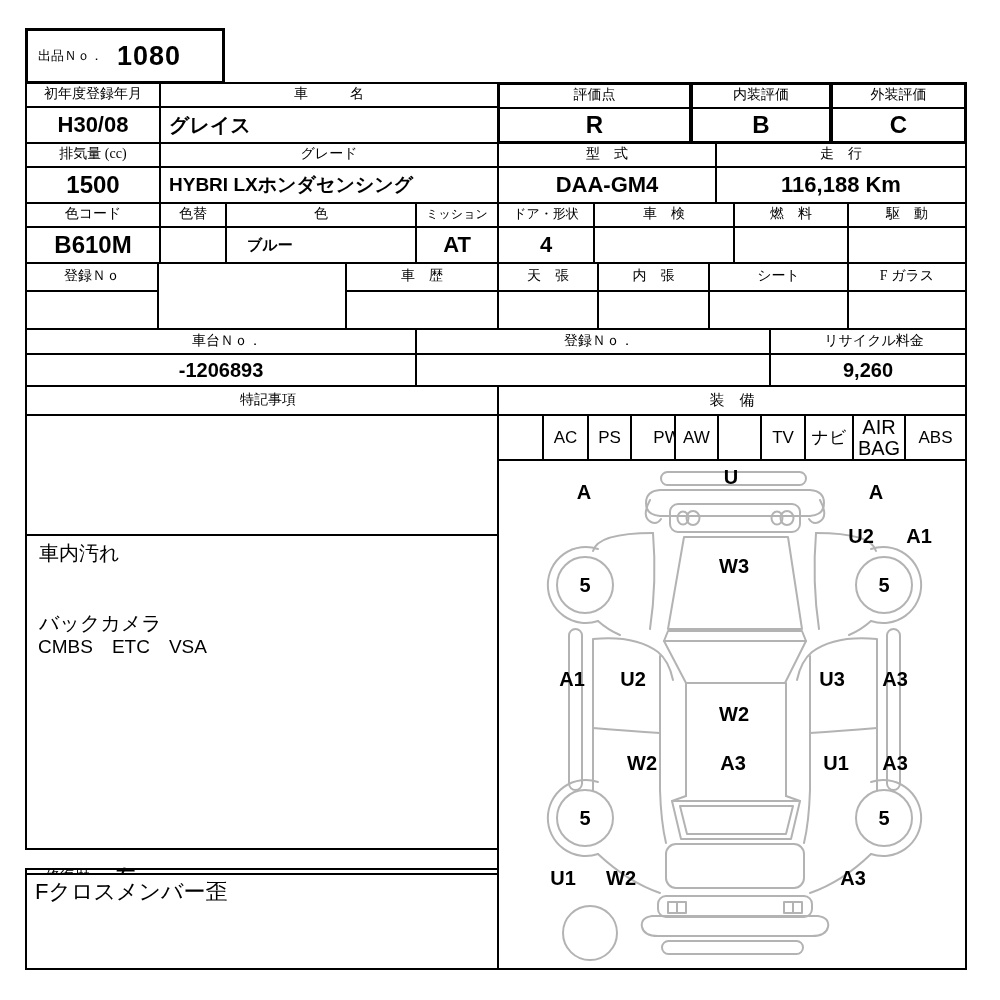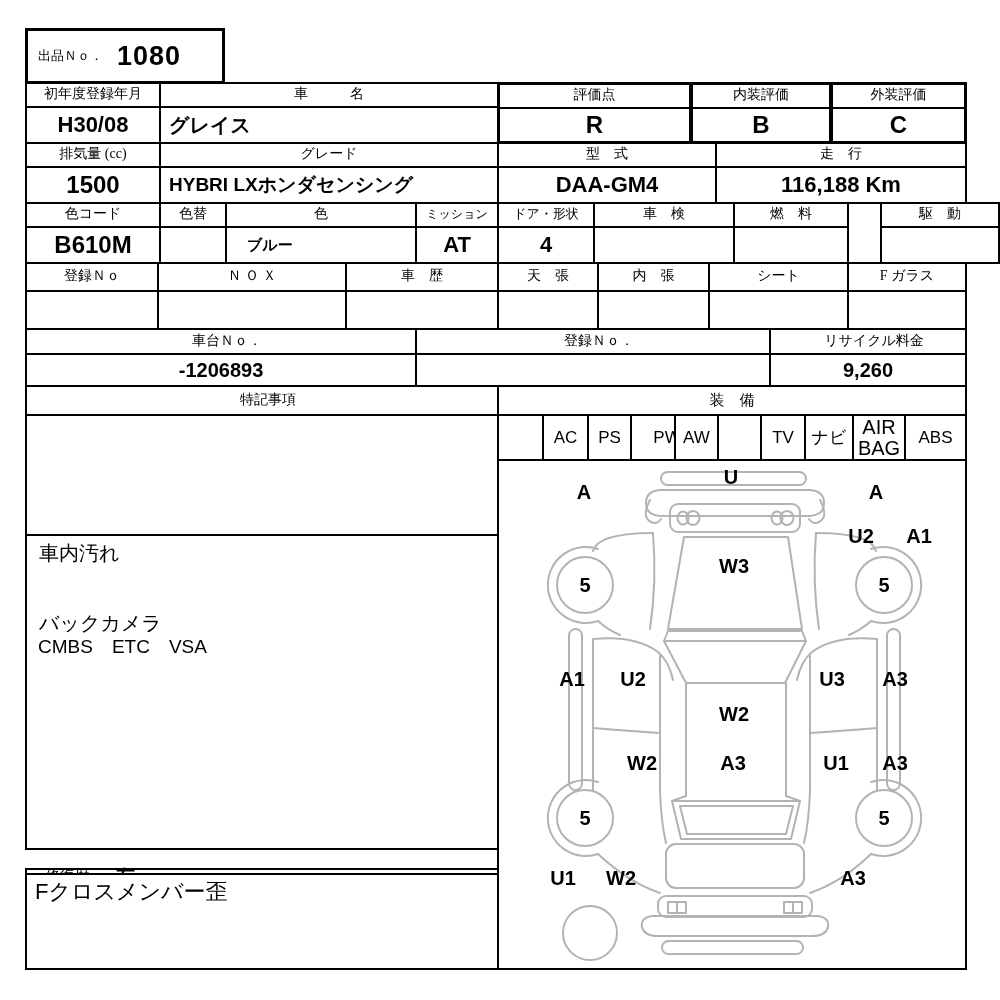--- a/index.html
+++ b/index.html
@@ -107,31 +107,30 @@
     <div class="val">4</div>
   </div>
   <div class="cell" style="left:593px;top:202px;width:142px;height:62px;">
     <div class="lbl">車　検</div>
     <div class="val"></div>
   </div>
   <div class="cell" style="left:733px;top:202px;width:116px;height:62px;">
     <div class="lbl">燃　料</div>
     <div class="val"></div>
   </div>
-  <div class="cell" style="left:847px;top:202px;width:120px;height:62px;margin-left:33px;">
+  <div class="cell" style="left:847px;top:202px;width:120px;height:62px;">
     <div class="lbl">駆　動</div>
     <div class="val"></div>
   </div>
 
   <div class="cell" style="left:25px;top:262px;width:134px;height:68px;">
     <div class="lbl tall">登録Ｎｏ</div>
     <div class="val"></div>
   </div>
   <div class="cell" style="left:157px;top:262px;width:190px;height:68px;">
-    <div class="lbl tall">Ｎ Ｏ Ｘ</div>
     <div class="val"></div>
   </div>
   <div class="cell" style="left:345px;top:262px;width:154px;height:68px;">
     <div class="lbl tall">車　歴</div>
     <div class="val"></div>
   </div>
   <div class="cell" style="left:497px;top:262px;width:102px;height:68px;">
     <div class="lbl tall">天　張</div>
     <div class="val"></div>
   </div>

